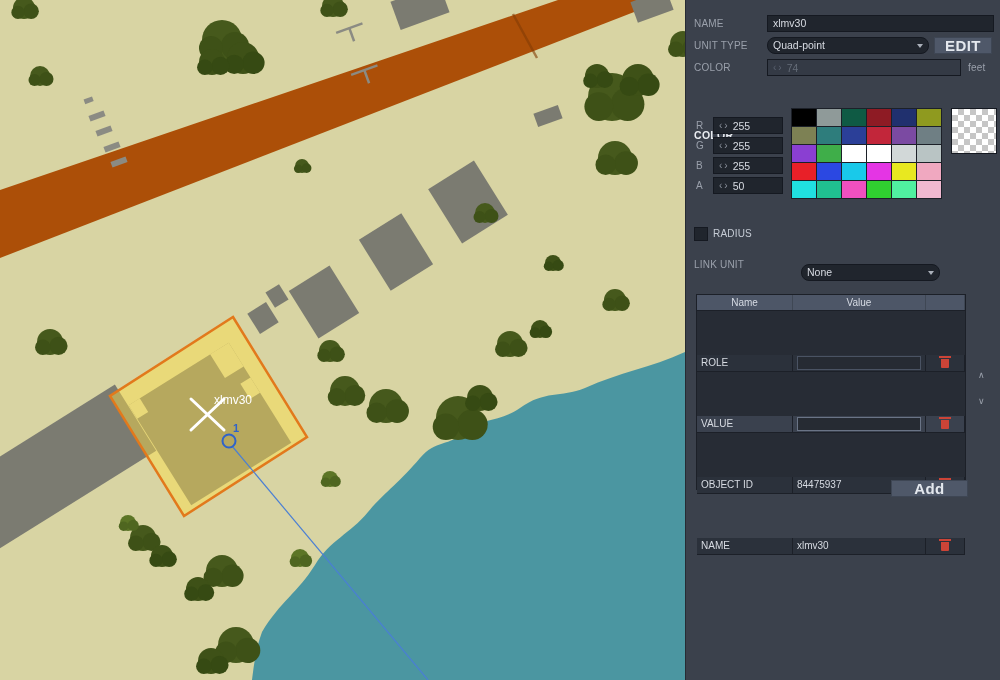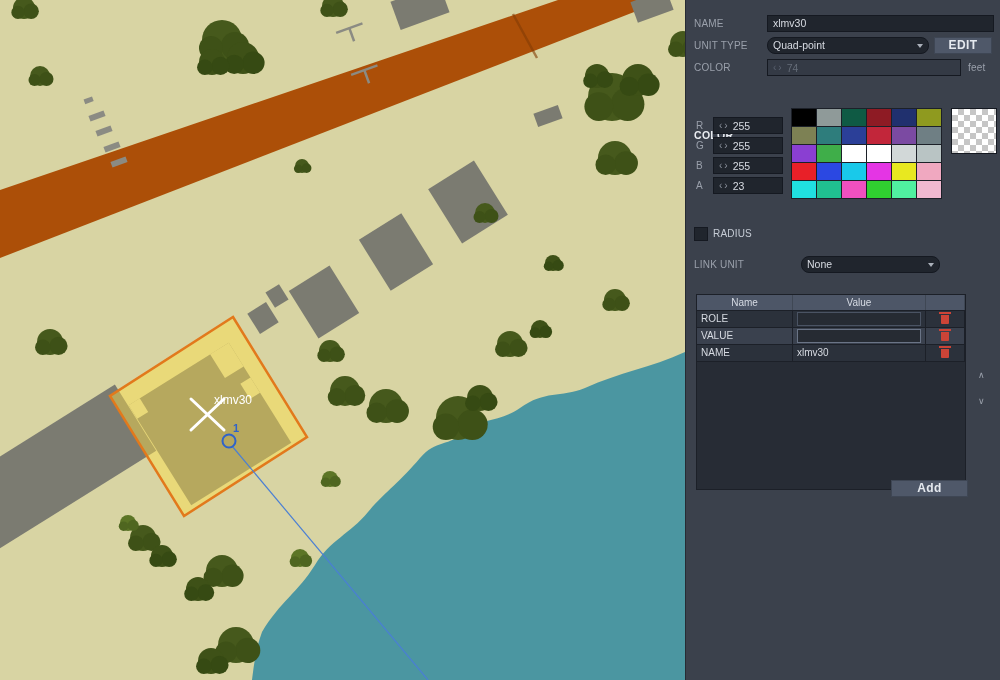--- a/index.html
+++ b/index.html
@@ -9,21 +9,21 @@
   .panel{position:absolute;left:685px;top:0;width:315px;height:680px;
          background:#3b414c;border-left:1px solid #272b33;box-sizing:border-box;}
   .lbl{position:absolute;color:#9aa0ab;font-size:10px;letter-spacing:.2px;line-height:17px;}
   .hdr{position:absolute;color:#e9ecf1;font-size:10.5px;font-weight:bold;letter-spacing:.3px;}
   .inp{position:absolute;background:#20252d;border:1px solid #151921;color:#d7dbe2;
        font-size:10.5px;line-height:15px;height:15px;padding:0 5px;box-sizing:content-box;}
   .dd{display:flex;align-items:center;justify-content:space-between;cursor:pointer;border-radius:8px;}
   .caret{width:0;height:0;border-left:3px solid transparent;border-right:3px solid transparent;
          border-top:4px solid #aab0ba;margin-left:6px;}
   .btn{position:absolute;background:#4f5869;border:1px solid #3e4654;color:#e4e8ee;
-       font-size:12px;font-weight:bold;text-align:center;line-height:15px;height:15px;
+       font-size:15px;font-weight:bold;text-align:center;line-height:15px;height:15px;
        letter-spacing:.4px;cursor:pointer;}
   .stepper{position:absolute;background:#20252d;border:1px solid #151921;height:15px;
            display:flex;align-items:center;font-size:10.5px;color:#d7dbe2;padding:0 5px;}
   .stepper .arr{color:#8a919c;font-size:10px;margin-right:2px;cursor:pointer;}
   .stepper.disabled{background:#343a45;color:#656c78;}
   .stepper.disabled .arr{color:#5aununited6170;}
   .stepper.disabled .arr{color:#5a6170;}
   .palette{position:absolute;display:grid;grid-template-columns:repeat(6,24px);
            grid-auto-rows:17px;gap:1px;background:#1c2028;padding:1px;}
   .swatch{width:24px;height:17px;cursor:pointer;}
@@ -31,21 +31,21 @@
            background:conic-gradient(#c6c6c6 25%,#ffffff 0 50%,#c6c6c6 0 75%,#ffffff 0);
            background-size:12px 12px;}
   .checkbox{position:absolute;width:12px;height:12px;background:#20252d;border:1px solid #151921;cursor:pointer;}
   .table{position:absolute;left:10px;top:294px;width:270px;height:196px;background:#272c35;
          border:1px solid #1c2028;box-sizing:border-box;}
   .trow{display:grid;grid-template-columns:96px 133px 1fr;height:16px;border-bottom:1px solid #1c2028;}
   .trow.head{background:#4d5667;height:15px;}
   .trow.head .tc{color:#d6dbe4;font-size:10px;text-align:center;line-height:15px;border-right:1px solid #3f4754;}
   .tc{color:#d7dbe2;font-size:10px;line-height:16px;padding:0 4px;border-right:1px solid #1c2028;
       overflow:hidden;white-space:nowrap;box-sizing:border-box;}
-  .trow.body{background:#2b313b;}
+  .trow.body{background:#2b313b;margin-top:44px;}
   .trow.body.sel{background:#3a414e;}
   .valbox{margin:1px 0;height:12px;border:1px solid #4a5363;background:#262b33;}
   .tdel{display:flex;align-items:center;justify-content:center;cursor:pointer;}
   .trash{position:relative;width:8px;height:9px;background:#cc4437;border-radius:0 0 1px 1px;display:inline-block;}
   .trash:before{content:"";position:absolute;left:-2px;top:-3px;width:12px;height:2px;background:#cc4437;}
   .scrollarrow{position:absolute;color:#9aa0ab;font-size:9px;cursor:pointer;left:292px;}
 </style>
 </head>
 <body>
 
@@ -309,21 +309,21 @@
   <div class="lbl" style="left:10px;top:157px;">B</div>
   <div class="stepper" style="left:27px;top:157px;width:58px;">
     <span class="arr">‹</span>
       <span class="arr">›</span>
     <span style="margin-left:3px;">255</span>
   </div>
   <div class="lbl" style="left:10px;top:177px;">A</div>
   <div class="stepper" style="left:27px;top:177px;width:58px;">
     <span class="arr">‹</span>
       <span class="arr">›</span>
-    <span style="margin-left:3px;">23</span>
+    <span style="margin-left:3px;">50</span>
   </div>
 
   <div class="palette" style="left:105px;top:108px;">
       <div class="swatch" style="background: rgb(0, 0, 0);"></div>
       <div class="swatch" style="background: rgb(143, 154, 153);"></div>
       <div class="swatch" style="background: rgb(15, 90, 68);"></div>
       <div class="swatch" style="background: rgb(142, 27, 36);"></div>
       <div class="swatch" style="background: rgb(32, 48, 110);"></div>
       <div class="swatch" style="background: rgb(143, 154, 31);"></div>
       <div class="swatch" style="background: rgb(125, 129, 84);"></div>
@@ -350,21 +350,21 @@
       <div class="swatch" style="background: rgb(48, 208, 48);"></div>
       <div class="swatch" style="background: rgb(80, 240, 160);"></div>
       <div class="swatch" style="background: rgb(240, 184, 208);"></div>
     </div>
   <div class="checker" style="left:265px;top:108px;width:44px;height:44px;"></div>
 
   <div class="checkbox" style="left:8px;top:227px;"></div>
   <div class="lbl" style="left:27px;top:225px;color:#c6ccd5;">RADIUS</div>
 
   <div class="lbl" style="left:8px;top:256px;">LINK UNIT</div>
-  <div class="inp dd" style="left:115px;top:256px;width:127px;">
+  <div class="inp dd" style="left:115px;top:264px;width:127px;">
     <span>None</span>
     <span class="caret"></span>
   </div>
 
   <div class="table">
     <div class="trow head">
       <div class="tc">Name</div>
       <div class="tc">Value</div>
       <div class="tc"></div>
     </div>
@@ -380,20 +380,27 @@
     <div class="trow body sel">
       <div class="tc">VALUE</div>
       <div class="tc">
           <div class="valbox" style="border-color:#6a7486;"></div>
         </div>
       <div class="tc tdel">
           <span class="trash"></span>
         </div>
     </div>
     <div class="trow body">
+      <div class="tc">OBJECT ID</div>
+      <div class="tc">84475937</div>
+      <div class="tc tdel">
+          <span class="trash"></span>
+        </div>
+    </div>
+    <div class="trow body">
       <div class="tc">NAME</div>
       <div class="tc">xlmv30</div>
       <div class="tc tdel">
           <span class="trash"></span>
         </div>
     </div>
   </div>
 
   <div class="scrollarrow" style="top:370px;">∧</div>
   <div class="scrollarrow" style="top:396px;">∨</div>

